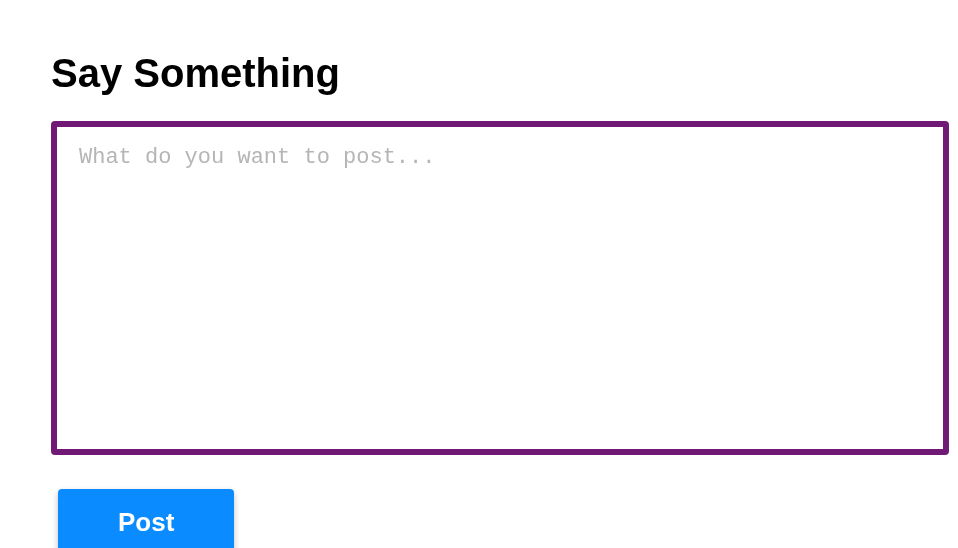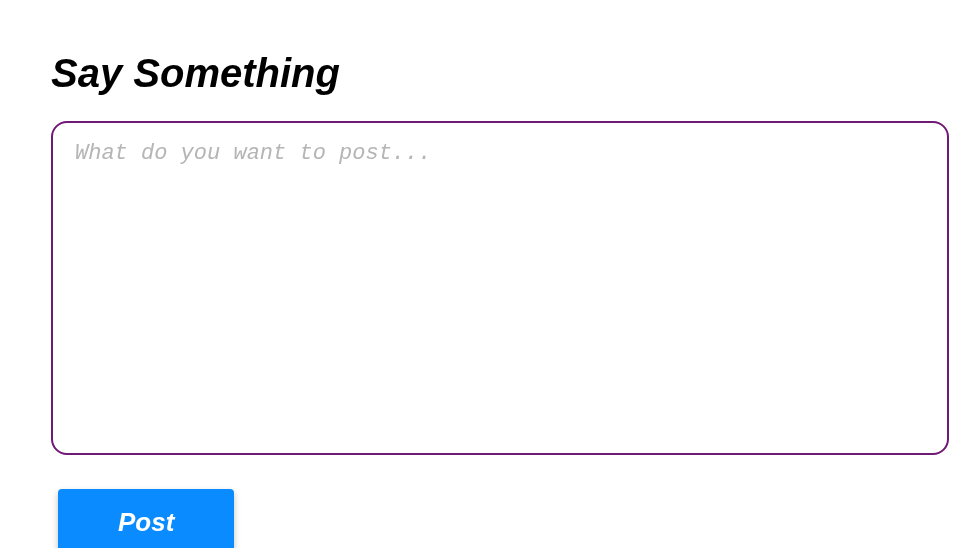--- a/index.html
+++ b/index.html
@@ -1,38 +1,37 @@
 <!DOCTYPE html>
 <html><head>
   <meta charset="utf-8">
   <style>
     * {
       margin: 7px;
       padding: 0;
       box-sizing: border-box;
-      font-style: italic;
     }
     body {
       font-family: -apple-system, BlinkMacSystemFont, "Segoe UI", Helvetica, Arial, sans-serif;
       background: #ffffff;
       width: 958px;
       height: 548px;
       padding: 30px;
     }
     .heading {
       font-size: 40px;
       font-weight: 700;
       color: #000000;
       margin-bottom: 18px;
     }
     .post-textarea {
       width: 100%;
       height: 334px;
-      border: 2px solid #701a75;
-      border-radius: 16px;
+      border: 6px solid #701a75;
+      border-radius: 4px;
       padding: 18px 22px;
       font-family: "SF Mono", ui-monospace, Menlo, Monaco, Consolas, "Courier New", monospace;
       font-size: 22px;
       color: #333;
       resize: none;
       outline: none;
     }
     .post-textarea::placeholder {
       color: #b5b5b5;
     }

